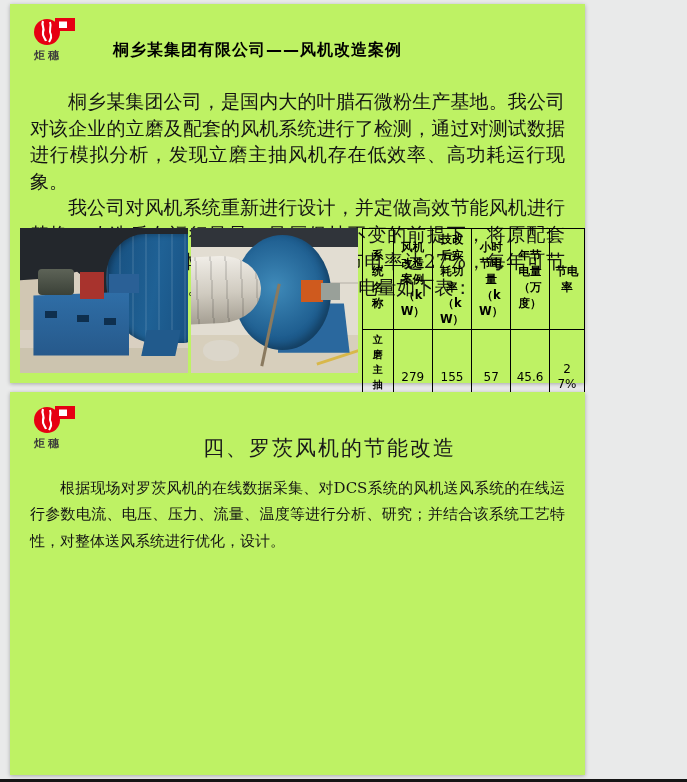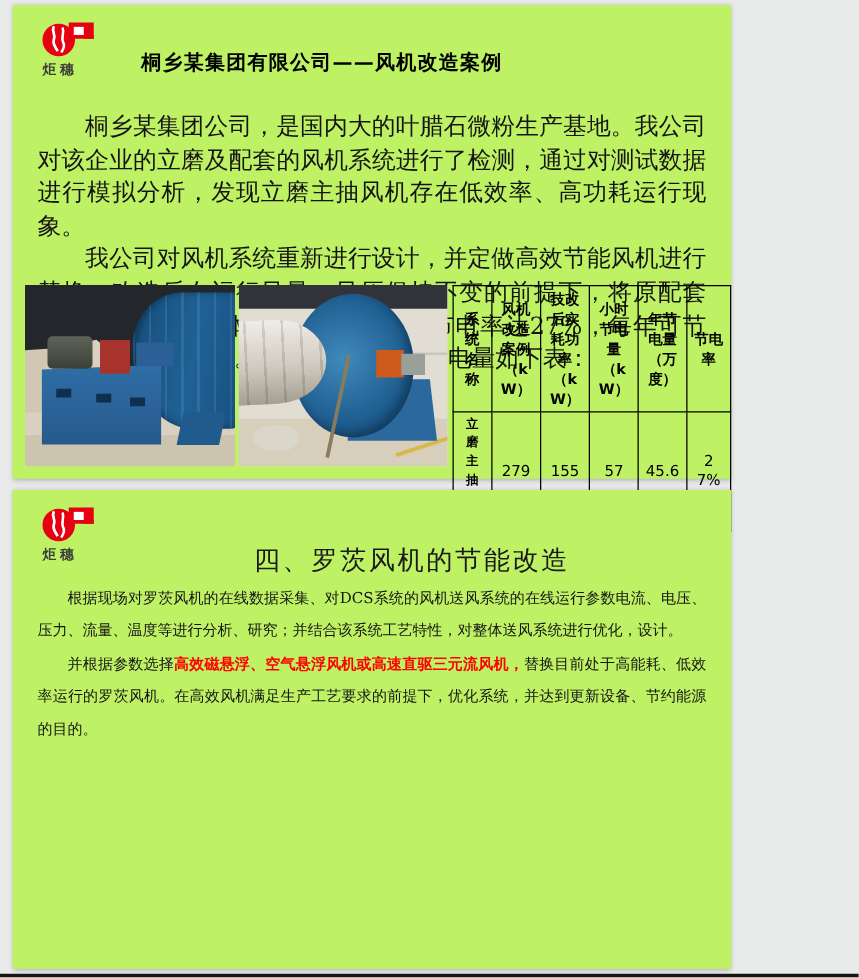--- a/index.html
+++ b/index.html
@@ -32,21 +32,21 @@
   }
 
   
   .bodytext{
     position:absolute;left:20px;right:20px;
     font-size:19px;line-height:26.6px;color:#141414;
     text-align:justify;
   }
   .bodytext p{margin:0;text-indent:2em;}
   #page1 .bodytext{top:84px;}
-  #page2 .bodytext{top:73px;font-size:12px;line-height:26.3px;}
+  #page2 .bodytext{top:83px;font-size:15px;line-height:26.3px;}
   .hl-red{color:#ff0000;font-weight:bold;}
 
   
   .p2-title{
     position:absolute;top:42px;left:145px;
     font-family:Liberation Mono, monospace;
     font-size:21px;color:#1a1a1a;letter-spacing:2px;margin-left:48px;
   }
 
   
@@ -212,17 +212,16 @@
       <rect x="27" y="9.5" width="8" height="6.5" fill="#ffffff"></rect>
       <rect x="35" y="16" width="8" height="3" fill="#e60012"></rect>
     </svg>
     <div class="logo-text">炬穗</div>
   </div>
 
   <div class="p2-title">四、罗茨风机的节能改造</div>
 
   <div class="bodytext">
     <p>根据现场对罗茨风机的在线数据采集、对DCS系统的风机送风系统的在线运行参数电流、电压、压力、流量、温度等进行分析、研究；并结合该系统工艺特性，对整体送风系统进行优化，设计。</p>
-    <p><span>并根据参数选择</span><span class="hl-red">高效磁悬浮、空气悬浮风机或高速直驱三元流风机，</span><span>替换目前处于高能耗、低效率运行的罗茨风机。在高效风机满足生产工艺要求的前提下，优化系统，并达到更新设备、节约能源的目的。</span></p>
   </div>
 </div>
 
 <div class="bottom-bar"></div>
 
 </body></html>

